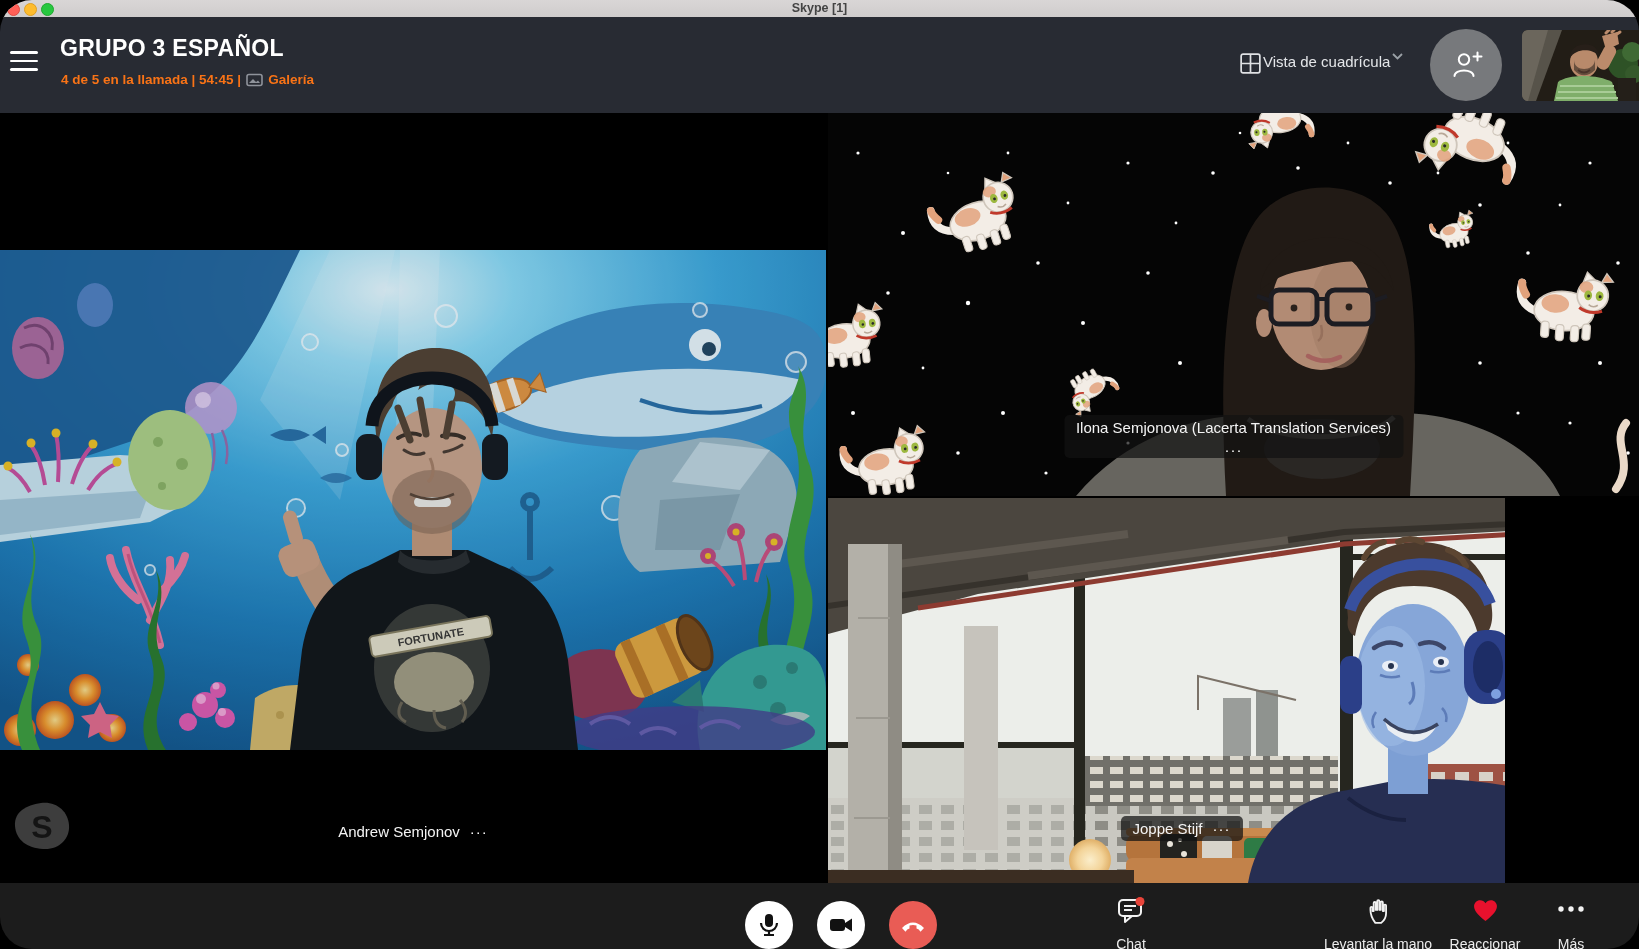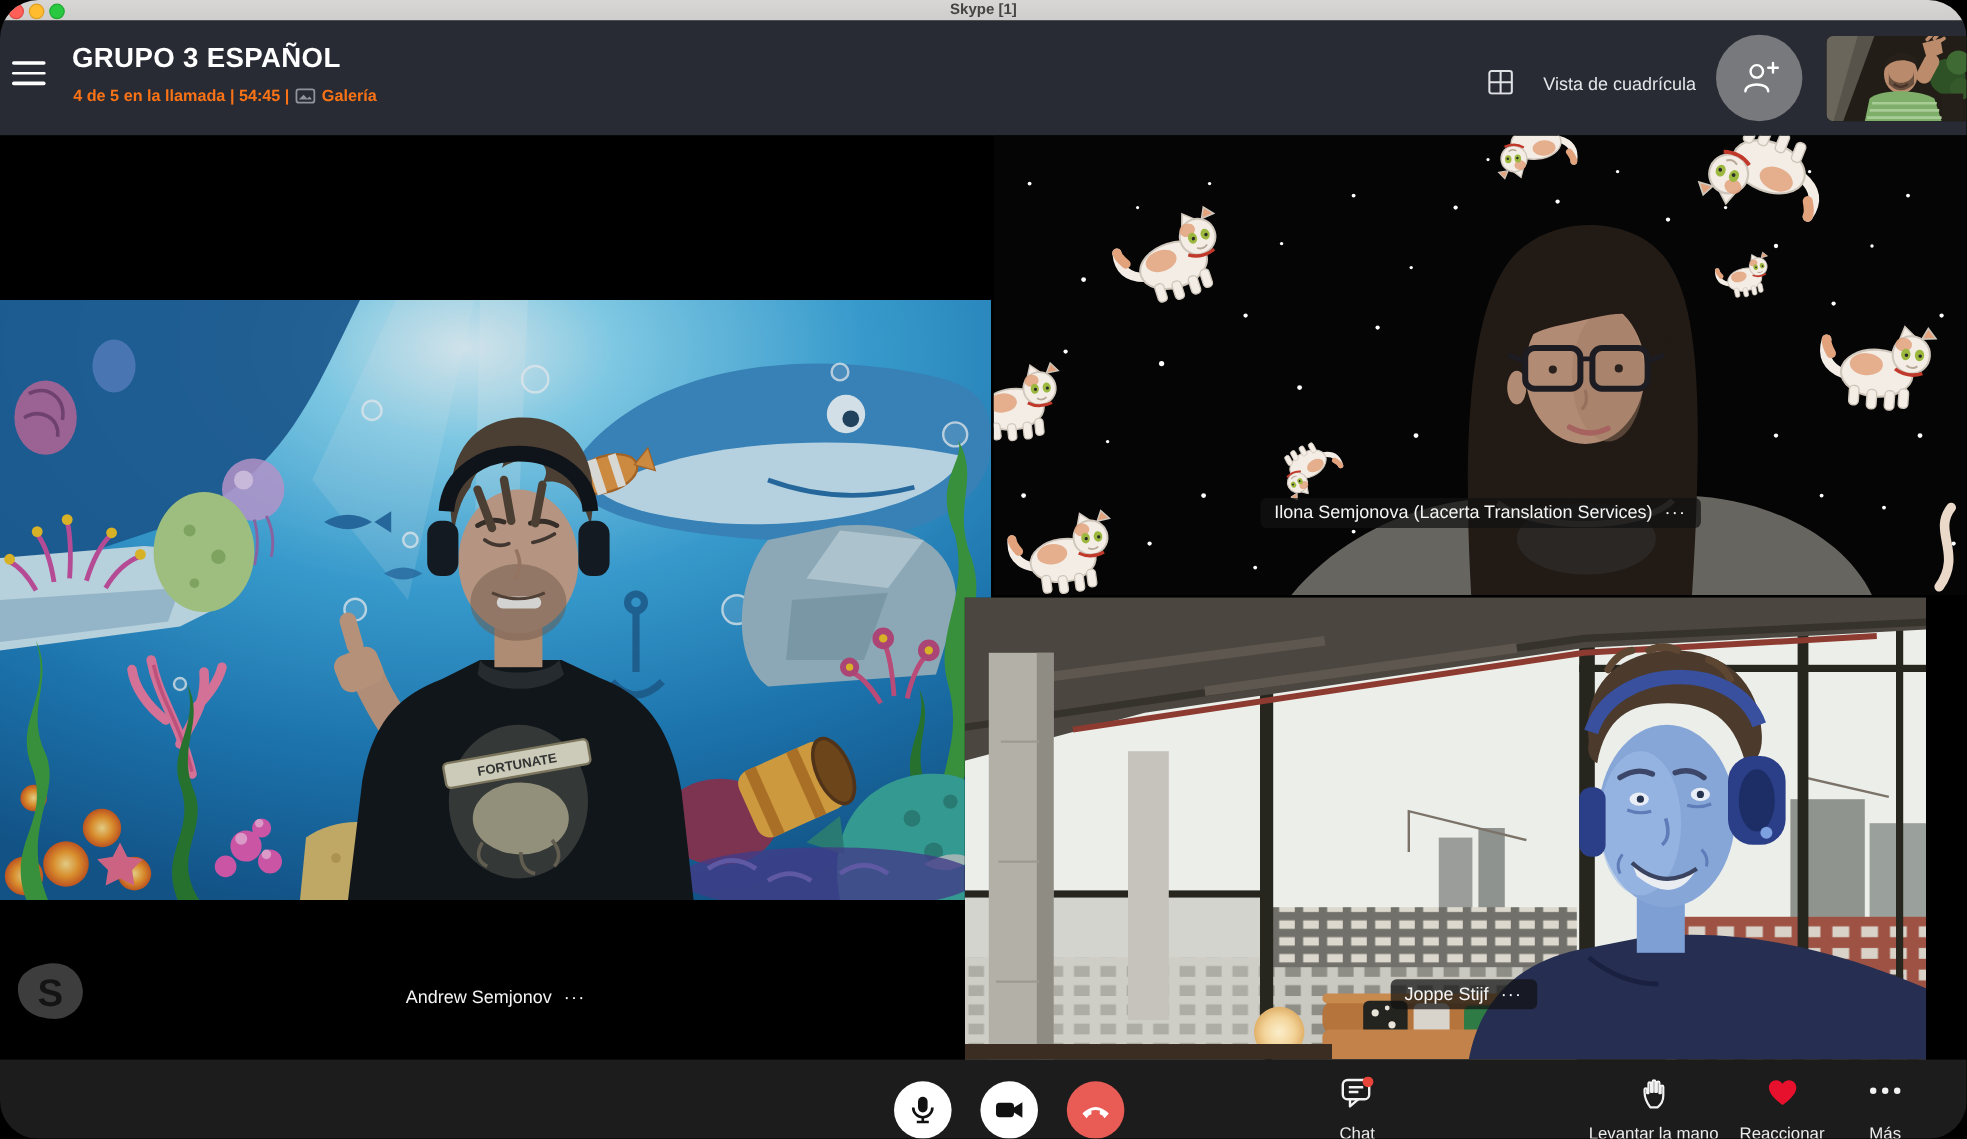--- a/index.html
+++ b/index.html
@@ -13,33 +13,33 @@
   .tl{position:absolute;top:3px;width:11px;height:11px;border-radius:50%;}
   #titlebar .win-title{position:absolute;left:0;right:0;top:1px;text-align:center;
             font-size:12.5px;font-weight:bold;color:#444;}
 
   
   #header{position:absolute;left:0;top:17px;width:1639px;height:96px;background:#282b33;}
   .hbar{width:28px;height:2.5px;background:#fff;border-radius:2px;margin-bottom:6px;}
   #call-title{position:absolute;left:60px;top:18px;color:#fff;font-size:23px;font-weight:bold;letter-spacing:.3px;}
   #call-sub{position:absolute;left:61px;top:55px;color:#f97316;font-size:13.5px;font-weight:bold;
             display:flex;align-items:center;gap:5px;}
-  #view-selector{position:absolute;left:1240px;top:36px;height:26px;display:flex;align-items:flex-end;gap:25px;
+  #view-selector{position:absolute;left:1240px;top:36px;height:26px;display:flex;align-items:flex-start;gap:2px;
                  color:#e4e6e9;font-size:15px;cursor:default;}
   #add-btn{position:absolute;left:1430px;top:12px;width:72px;height:72px;border-radius:50%;
            background:#77797c;display:flex;align-items:center;justify-content:center;}
   #self-thumb{position:absolute;right:0;top:13px;width:117px;height:71px;border-radius:6px 0 0 6px;
               overflow:hidden;background:#1c1813;}
 
   
   #stage{position:absolute;left:0;top:113px;width:1639px;height:770px;background:#000;}
   .tile{position:absolute;overflow:hidden;background:#000;}
   #tile-left{left:0;top:0;width:826px;height:770px;}
   #tile-ilona{left:828px;top:0;width:811px;height:383px;}
-  #tile-joppe{left:804px;top:385px;width:801px;height:385px;}
+  #tile-joppe{left:828px;top:385px;width:677px;height:385px;}
   .name-chip{position:absolute;display:flex;align-items:center;gap:10px;color:#f4f4f4;font-size:15px;
              padding:4px 12px;border-radius:5px;white-space:nowrap;}
   .chip-bg{background:rgba(18,18,18,.72);}
   .chip-dots{font-size:15px;letter-spacing:1px;color:#fff;line-height:8px;}
 
   
   #toolbar{position:absolute;left:0;top:883px;width:1639px;height:66px;background:#1c1c1c;overflow:hidden;}
   .round-btn{position:absolute;top:18px;width:48px;height:48px;border-radius:50%;
              display:flex;align-items:center;justify-content:center;}
   .white-btn{background:#fff;}
@@ -416,21 +416,21 @@
           <path d="M493 212 q3 12 -3 16" stroke="#96705c" stroke-width="2.5" fill="none"></path>
           <circle cx="466" cy="195" r="3.4" fill="#2a211c"></circle>
             <circle cx="521" cy="194" r="3.4" fill="#2a211c"></circle>
           <rect x="443" y="177" width="46" height="34" rx="8" fill="none" stroke="#1c1c22" stroke-width="5"></rect>
           <rect x="499" y="177" width="46" height="34" rx="8" fill="none" stroke="#1c1c22" stroke-width="5"></rect>
           <path d="M489 186 h10 M443 188 l-14 -5 M545 188 l14 -5" stroke="#1c1c22" stroke-width="4"></path>
           <ellipse cx="494" cy="336" rx="58" ry="30" fill="#2a2724"></ellipse>
           <path d="M420 306 C450 330 540 330 566 304" stroke="#57554f" stroke-width="5" fill="none"></path>
         </g>
       </svg>
-      <div class="name-chip chip-bg" style="left:50%;transform:translateX(-50%);top:302px;">
+      <div class="name-chip chip-bg" style="left:50%;transform:translateX(-50%);top:302px;flex-direction:column;">
         <span>Ilona Semjonova (Lacerta Translation Services)</span>
         <span class="chip-dots">···</span>
       </div>
     </div>
 
     <div class="tile" id="tile-joppe">
       <svg width="811" height="385" viewBox="0 0 811 385">
         <defs>
           <pattern id="winA" width="20" height="14" patternUnits="userSpaceOnUse">
             <rect width="20" height="14" fill="#71706a"></rect>

